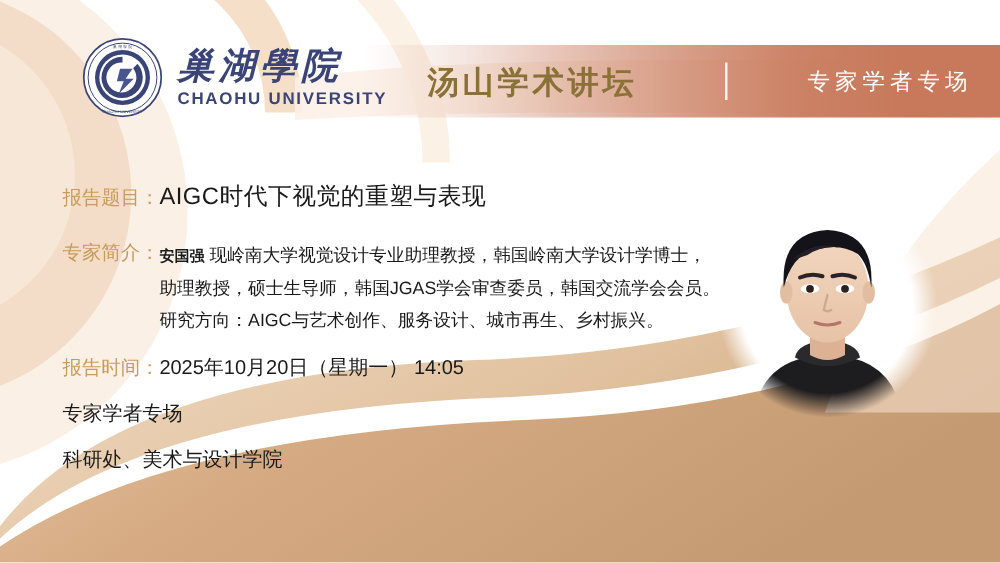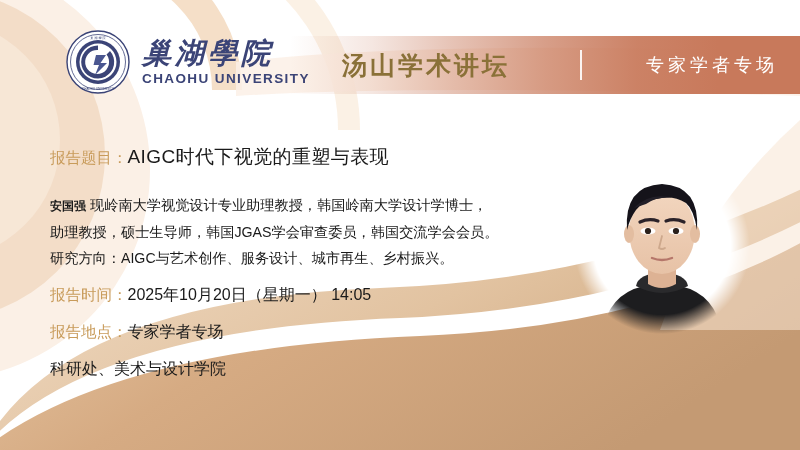--- a/index.html
+++ b/index.html
@@ -239,36 +239,36 @@
   </div>
 
   <div class="content">
 
     <div class="row title-row">
       <span class="label">报告题目：</span>
       <span class="value">AIGC时代下视觉的重塑与表现</span>
     </div>
 
     <div class="row bio-row">
+      <span class="label">专家简介：</span>
       <span class="bio-body">
         <div class="bio-line">
           <span class="bio-name">安国强</span><span>现岭南大学视觉设计专业助理教授，韩国岭南大学设计学博士，</span>
         </div>
         <div class="bio-line">助理教授，硕士生导师，韩国JGAS学会审查委员，韩国交流学会会员。</div>
         <div class="bio-line">研究方向：AIGC与艺术创作、服务设计、城市再生、乡村振兴。</div>
       </span>
     </div>
 
     <div class="row info-row">
       <span class="label">报告时间：</span>
       <span class="value">2025年10月20日（星期一） 14:05</span>
     </div>
 
     <div class="row info-row">
-      <span class="label">报告地点：</span>
       <span class="value">专家学者专场</span>
     </div>
 
     <div class="row info-row">
       <span class="value">科研处、美术与设计学院</span>
     </div>
   </div>
 
   <div class="portrait">
     <svg viewBox="0 0 176 176" width="176" height="176" xmlns="http://www.w3.org/2000/svg">

